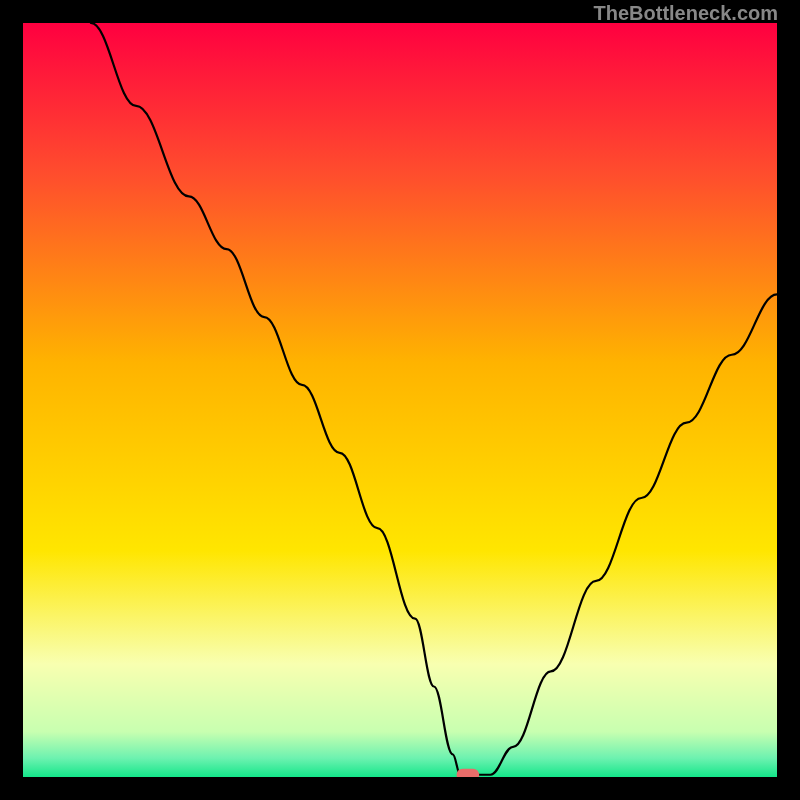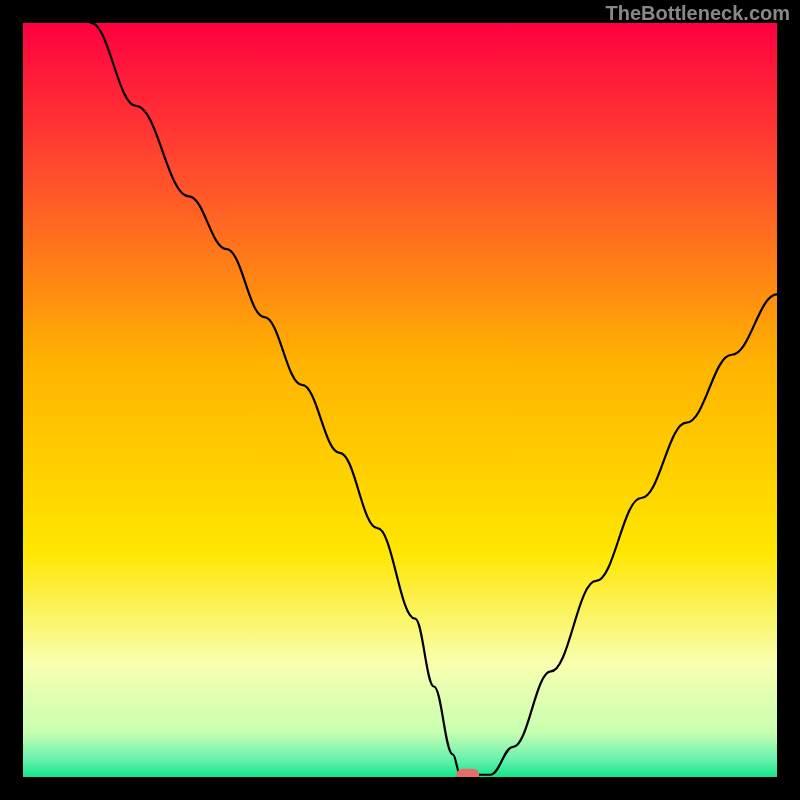--- a/index.html
+++ b/index.html
@@ -12,21 +12,21 @@
   }
   .outer {
     width: 800px;
     height: 800px;
     background: #000;
     position: relative;
   }
   .watermark {
     position: absolute;
     top: 2px;
-    right: 10px;
+    right: 22px;
     color: #888;
     font-family: Arial, Helvetica, sans-serif;
     font-size: 20px;
     font-weight: 600;
     z-index: 10;
   }
   svg.plot {
     position: absolute;
     left: 23px;
     top: 23px;

